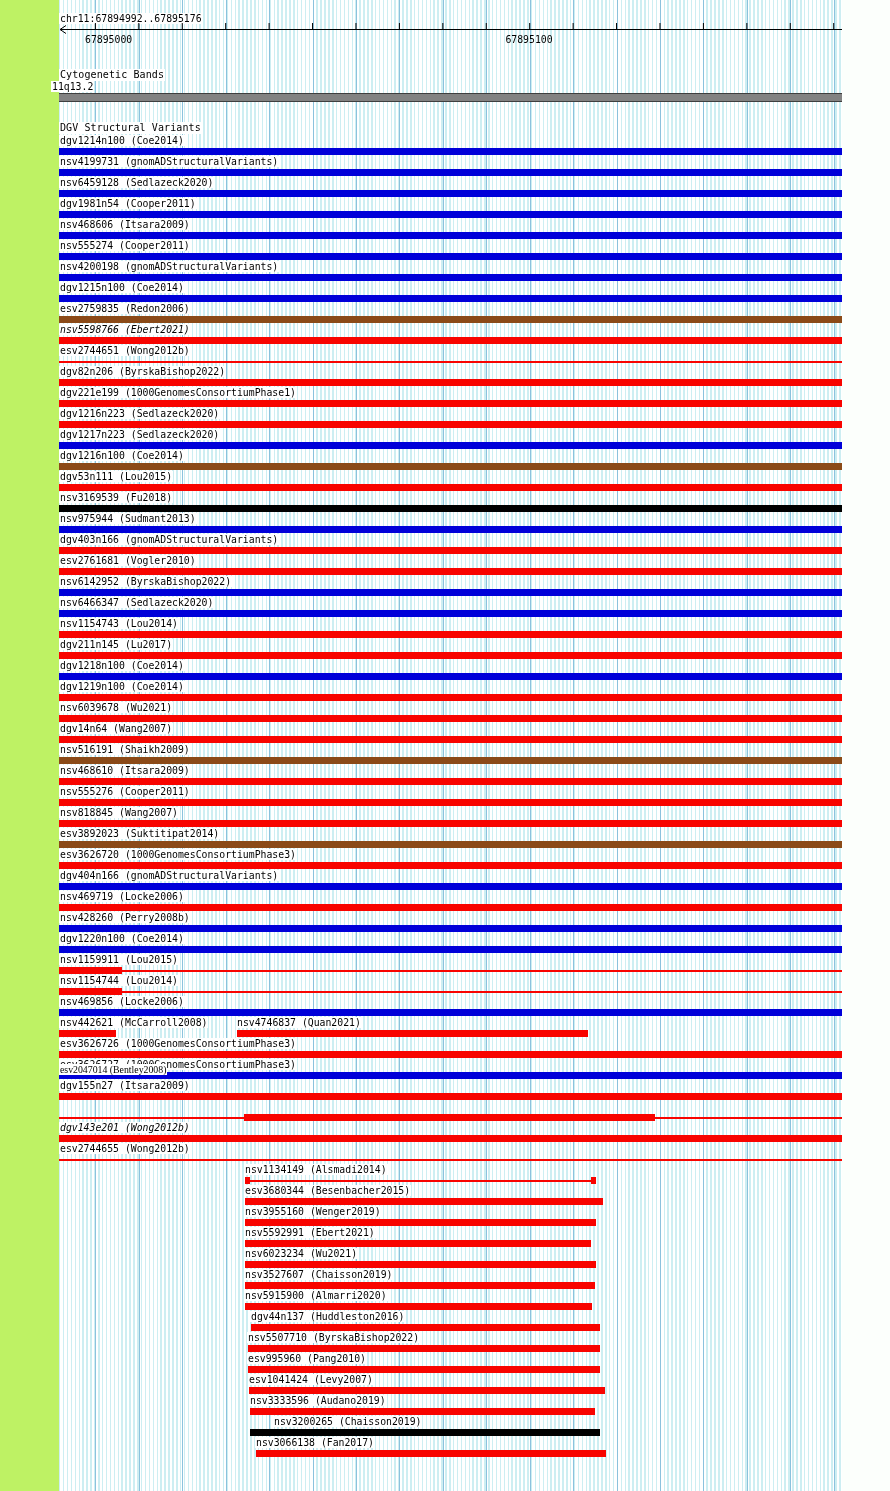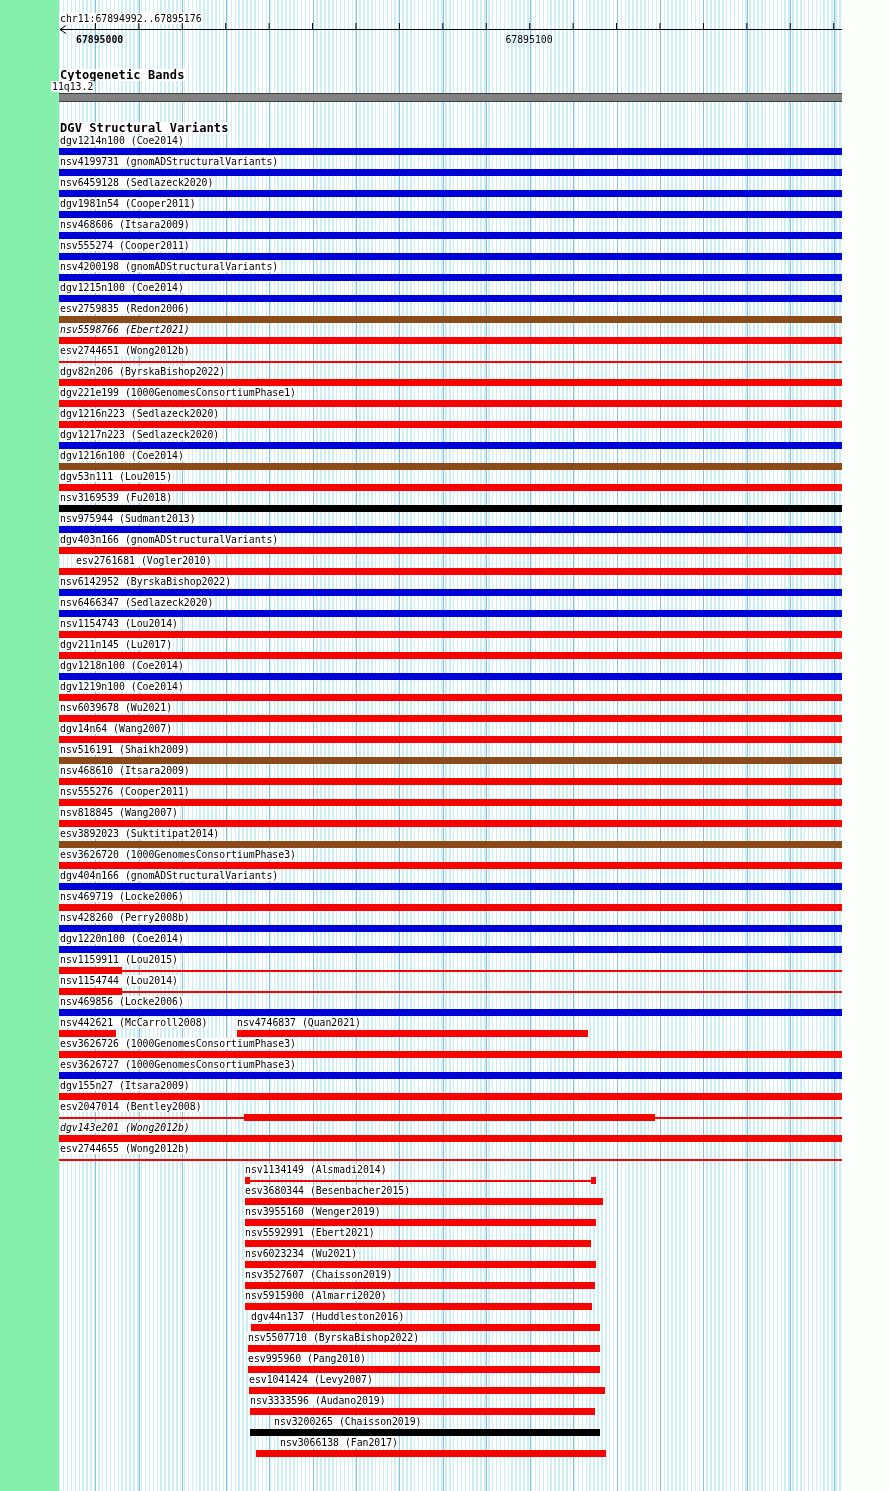--- a/index.html
+++ b/index.html
@@ -1,35 +1,35 @@
 <!DOCTYPE html>
 <html><head>
 <meta charset="utf-8">
 <style>
   html,body{margin:0;padding:0;}
   body{background:#fcfffc;}
   #screen{
     position:relative;
     width:842px;height:1491px;
-    background:#86efac;
+    background:#bef264;
     font-family:"DejaVu Sans Mono", monospace;
     overflow:hidden;
   }
   .panel{
     position:absolute;left:59px;top:0;width:803px;height:1491px;
     background:repeating-linear-gradient(90deg,#cdeef2 0 1.5px,#ffffff 1.5px 3.9px);
   }
   .gridline{position:absolute;top:0;width:1px;height:1491px;background:#8cc2dd;}
   .lbl{
     position:absolute;background:#ffffff;color:#000000;
     font-size:9.8px;line-height:11px;height:11px;white-space:nowrap;padding:0 1px;
   }
   .section-title{
-    position:absolute;background:#ffffff;color:#000000;font-weight:bold;
-    font-size:12px;line-height:12px;height:12px;white-space:nowrap;letter-spacing:0.1px;padding:0 1px;
+    position:absolute;background:#ffffff;color:#000000;font-weight:normal;
+    font-size:10px;line-height:12px;height:12px;white-space:nowrap;letter-spacing:0.1px;padding:0 1px;
   }
   .bar{position:absolute;}
   .bar.thick{height:7px;}
   .bar.thin{height:2px;}
   .bar.cap{height:7px;}
   .cytoband-bar{
     position:absolute;left:59px;top:93px;width:807px;height:7px;
     background:#828282;border-top:1px solid #3f3f3f;border-bottom:1px solid #3f3f3f;
   }
   .tick-label{position:absolute;top:34px;background:transparent;color:#000;font-size:9.8px;line-height:11px;white-space:nowrap;}
@@ -83,21 +83,21 @@
         <line x1="518.13" x2="518.13" y1="1" y2="7.5" stroke="#000" stroke-width="1"></line>
         <line x1="561.56" x2="561.56" y1="1" y2="7.5" stroke="#000" stroke-width="1"></line>
         <line x1="604.99" x2="604.99" y1="1" y2="7.5" stroke="#000" stroke-width="1"></line>
         <line x1="648.42" x2="648.42" y1="1" y2="7.5" stroke="#000" stroke-width="1"></line>
         <line x1="691.85" x2="691.85" y1="1" y2="7.5" stroke="#000" stroke-width="1"></line>
         <line x1="735.28" x2="735.28" y1="1" y2="7.5" stroke="#000" stroke-width="1"></line>
         <line x1="778.7099999999999" x2="778.7099999999999" y1="1" y2="7.5" stroke="#000" stroke-width="1"></line>
       </g>
   </svg>
   <div id="tick-labels">
-      <div class="tick-label" style="left: 76px; font-weight: bold;">67895000</div>
+      <div class="tick-label" style="left: 85px;">67895000</div>
       <div class="tick-label" style="left: 505.4px;">67895100</div>
     </div>
 
   <div class="section-title" style="left:59px;top:69px;">Cytogenetic Bands</div>
   <div class="lbl" style="left:51px;top:81px;">11q13.2</div>
   <div class="cytoband-bar"></div>
 
   <div class="section-title" style="left:59px;top:122px;">DGV Structural Variants</div>
   <div id="variant-rows">
       <div class="bar thick" style="left: 59px; width: 803px; top: 148px; background: rgb(0, 0, 217);"></div>
@@ -134,21 +134,21 @@
       <div class="lbl" style="left: 59px; top: 450px;">dgv1216n100 (Coe2014)</div>
       <div class="bar thick" style="left: 59px; width: 803px; top: 484px; background: rgb(248, 4, 0);"></div>
       <div class="lbl" style="left: 59px; top: 471px;">dgv53n111 (Lou2015)</div>
       <div class="bar thick" style="left: 59px; width: 803px; top: 505px; background: rgb(0, 0, 0);"></div>
       <div class="lbl" style="left: 59px; top: 492px;">nsv3169539 (Fu2018)</div>
       <div class="bar thick" style="left: 59px; width: 803px; top: 526px; background: rgb(0, 0, 217);"></div>
       <div class="lbl" style="left: 59px; top: 513px;">nsv975944 (Sudmant2013)</div>
       <div class="bar thick" style="left: 59px; width: 803px; top: 547px; background: rgb(248, 4, 0);"></div>
       <div class="lbl" style="left: 59px; top: 534px;">dgv403n166 (gnomADStructuralVariants)</div>
       <div class="bar thick" style="left: 59px; width: 803px; top: 568px; background: rgb(248, 4, 0);"></div>
-      <div class="lbl" style="left: 59px; top: 555px; margin-left: 16px;">esv2761681 (Vogler2010)</div>
+      <div class="lbl" style="left: 59px; top: 555px;">esv2761681 (Vogler2010)</div>
       <div class="bar thick" style="left: 59px; width: 803px; top: 589px; background: rgb(0, 0, 217);"></div>
       <div class="lbl" style="left: 59px; top: 576px;">nsv6142952 (ByrskaBishop2022)</div>
       <div class="bar thick" style="left: 59px; width: 803px; top: 610px; background: rgb(0, 0, 217);"></div>
       <div class="lbl" style="left: 59px; top: 597px;">nsv6466347 (Sedlazeck2020)</div>
       <div class="bar thick" style="left: 59px; width: 803px; top: 631px; background: rgb(248, 4, 0);"></div>
       <div class="lbl" style="left: 59px; top: 618px;">nsv1154743 (Lou2014)</div>
       <div class="bar thick" style="left: 59px; width: 803px; top: 652px; background: rgb(248, 4, 0);"></div>
       <div class="lbl" style="left: 59px; top: 639px;">dgv211n145 (Lu2017)</div>
       <div class="bar thick" style="left: 59px; width: 803px; top: 673px; background: rgb(0, 0, 217);"></div>
       <div class="lbl" style="left: 59px; top: 660px;">dgv1218n100 (Coe2014)</div>
@@ -191,21 +191,21 @@
       <div class="lbl" style="left: 59px; top: 1017px;">nsv442621 (McCarroll2008)</div>
       <div class="lbl" style="left: 236px; top: 1017px;">nsv4746837 (Quan2021)</div>
       <div class="bar thick" style="left: 59px; width: 803px; top: 1051px; background: rgb(248, 4, 0);"></div>
       <div class="lbl" style="left: 59px; top: 1038px;">esv3626726 (1000GenomesConsortiumPhase3)</div>
       <div class="bar thick" style="left: 59px; width: 803px; top: 1072px; background: rgb(0, 0, 217);"></div>
       <div class="lbl" style="left: 59px; top: 1059px;">esv3626727 (1000GenomesConsortiumPhase3)</div>
       <div class="bar thick" style="left: 59px; width: 803px; top: 1093px; background: rgb(248, 4, 0);"></div>
       <div class="lbl" style="left: 59px; top: 1080px;">dgv155n27 (Itsara2009)</div>
       <div class="bar thin" style="left: 59px; width: 803px; top: 1117px; background: rgb(248, 4, 0);"></div>
       <div class="bar thick" style="left: 244px; width: 411px; top: 1114px; background: rgb(248, 4, 0);"></div>
-      <div class="lbl" style="left: 59px; top: 1101px;">esv2047014 (Bentley2008)</div>
+      <div class="lbl" style="left: 59px; top: 1064px; font-family: Liberation Serif, serif;">esv2047014 (Bentley2008)</div>
       <div class="bar thick" style="left: 59px; width: 803px; top: 1135px; background: rgb(248, 4, 0);"></div>
       <div class="lbl" style="left: 59px; top: 1122px; font-style: italic;">dgv143e201 (Wong2012b)</div>
       <div class="bar thin" style="left: 59px; width: 803px; top: 1159px; background: rgb(248, 4, 0);"></div>
       <div class="lbl" style="left: 59px; top: 1143px;">esv2744655 (Wong2012b)</div>
       <div class="bar thin" style="left: 245px; width: 351px; top: 1180px; background: rgb(248, 4, 0);"></div>
       <div class="bar cap" style="left: 245px; width: 5px; top: 1177px; background: rgb(248, 4, 0);"></div>
       <div class="bar cap" style="left: 591px; width: 5px; top: 1177px; background: rgb(248, 4, 0);"></div>
       <div class="lbl" style="left: 244px; top: 1164px;">nsv1134149 (Alsmadi2014)</div>
       <div class="bar thick" style="left: 245px; width: 358px; top: 1198px; background: rgb(248, 4, 0);"></div>
       <div class="lbl" style="left: 244px; top: 1185px;">esv3680344 (Besenbacher2015)</div>
@@ -225,16 +225,16 @@
       <div class="lbl" style="left: 247px; top: 1332px;">nsv5507710 (ByrskaBishop2022)</div>
       <div class="bar thick" style="left: 248px; width: 352px; top: 1366px; background: rgb(248, 4, 0);"></div>
       <div class="lbl" style="left: 247px; top: 1353px;">esv995960 (Pang2010)</div>
       <div class="bar thick" style="left: 249px; width: 356px; top: 1387px; background: rgb(248, 4, 0);"></div>
       <div class="lbl" style="left: 248px; top: 1374px;">esv1041424 (Levy2007)</div>
       <div class="bar thick" style="left: 250px; width: 345px; top: 1408px; background: rgb(248, 4, 0);"></div>
       <div class="lbl" style="left: 249px; top: 1395px;">nsv3333596 (Audano2019)</div>
       <div class="bar thick" style="left: 250px; width: 350px; top: 1429px; background: rgb(0, 0, 0);"></div>
       <div class="lbl" style="left: 249px; top: 1416px; margin-left: 24px;">nsv3200265 (Chaisson2019)</div>
       <div class="bar thick" style="left: 256px; width: 350px; top: 1450px; background: rgb(248, 4, 0);"></div>
-      <div class="lbl" style="left: 255px; top: 1437px; margin-left: 24px;">nsv3066138 (Fan2017)</div>
+      <div class="lbl" style="left: 255px; top: 1437px;">nsv3066138 (Fan2017)</div>
     </div>
 
 </div>
 
 </body></html>

